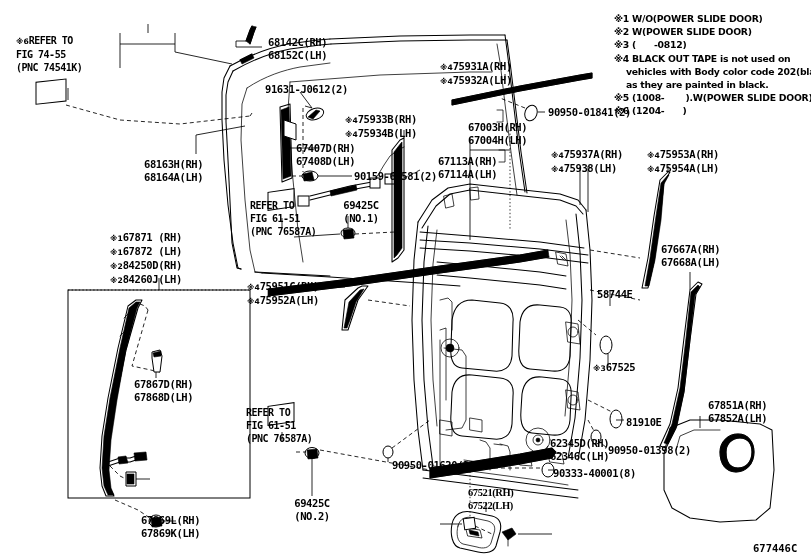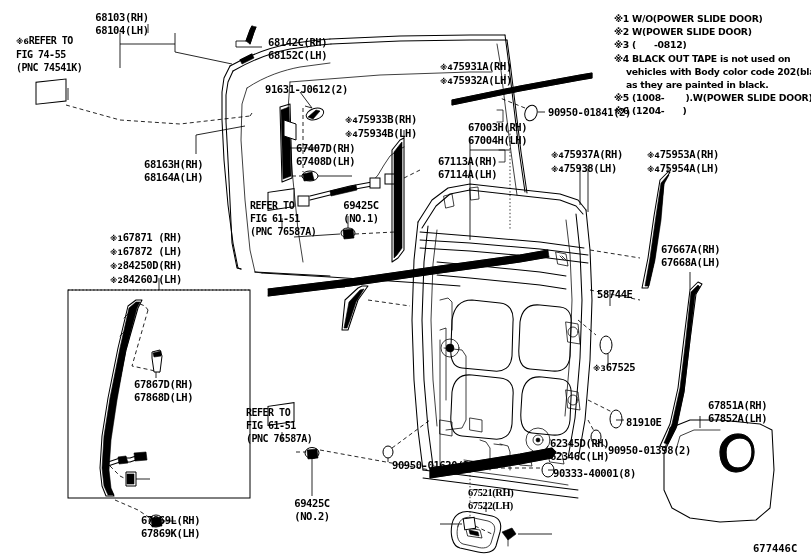--- a/index.html
+++ b/index.html
@@ -387,46 +387,46 @@
 
   <div class="notes" style="left:614px; top:12px;">※1 W/O(POWER SLIDE DOOR)
 ※2 W(POWER SLIDE DOOR)
 ※3 (      -0812)
 ※4 BLACK OUT TAPE is not used on
     vehicles with Body color code 202(black),
     as they are painted in black.
 ※5 (1008-       ).W(POWER SLIDE DOOR)
 ※6 (1204-      )</div>
 
-  <div class="lbl center" style="left:62px; top:11px; width:120px;">68103(RH)
-68104(LH)</div>
 
   <div class="ref" style="left:16px; top:34px; width:140px;"><span class="sup">※6</span><span>REFER TO
 FIG 74-55
 (PNC 74541K)</span></div>
 
   <div class="lbl" style="left:144px; top:158px; width:120px;">68163H(RH)
 68164A(LH)</div>
 
   <div class="lbl" style="left:268px; top:36px; width:120px;">68142C(RH)
 68152C(LH)</div>
 
   <div class="lbl" style="left:265px; top:83px; width:150px;">91631-J0612(2)</div>
 
   <div class="lbl" style="left:296px; top:142px; width:120px;">67407D(RH)
 67408D(LH)</div>
 
+  <div class="lbl" style="left:354px; top:170px; width:150px;">90159-60581(2)</div>
 
   <div class="ref" style="left:250px; top:199px; width:140px;">REFER TO
 FIG 61-51
 (PNC 76587A)</div>
 
   <div class="lbl center" style="left:326px; top:199px; width:70px;">69425C
 (NO.1)</div>
 
+  <div class="lbl" style="left:247px; top:280px; width:140px;"><span class="sup">※4</span><span>75951C(RH)</span><br><span class="sup">※4</span><span>75952A(LH)</span></div>
 
   <div class="lbl" style="left:345px; top:113px; width:150px;"><span class="sup">※4</span><span>75933B(RH)</span><br><span class="sup">※4</span><span>75934B(LH)</span></div>
 
   <div class="lbl" style="left:440px; top:60px; width:150px;"><span class="sup">※4</span><span>75931A(RH)</span><br><span class="sup">※4</span><span>75932A(LH)</span></div>
 
   <div class="lbl" style="left:548px; top:106px; width:150px;">90950-01841(2)</div>
 
   <div class="lbl" style="left:468px; top:121px; width:120px;">67003H(RH)
 67004H(LH)</div>
 

